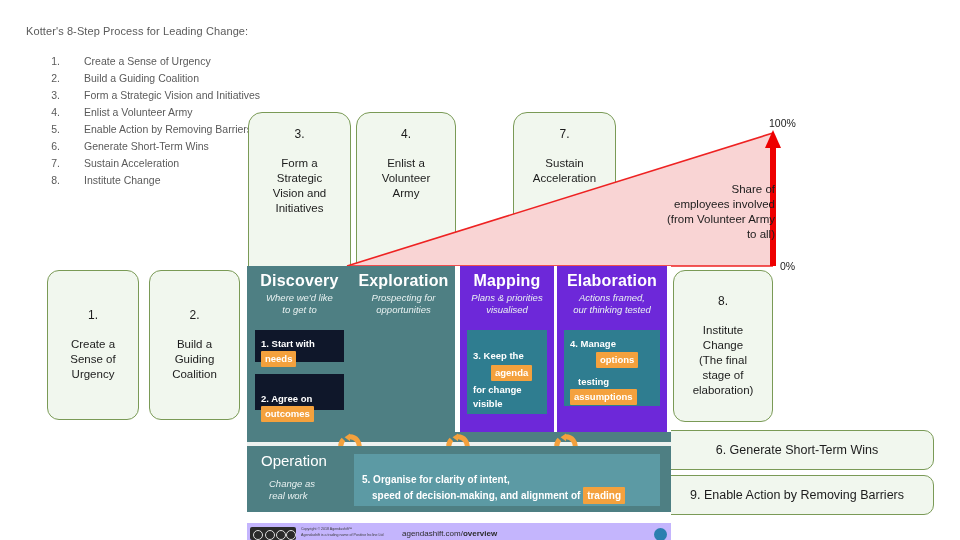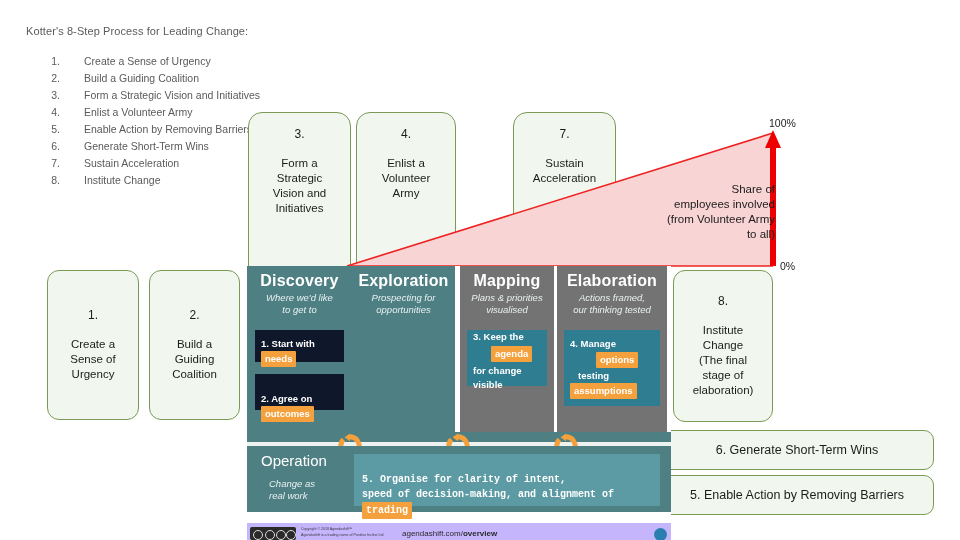--- a/index.html
+++ b/index.html
@@ -43,42 +43,42 @@
   .gbox-wide{border-radius:10px;display:flex;align-items:center;justify-content:center;font-size:12.5px;}
 
   
   #triangle-wrap{left:247px;top:118px;width:540px;height:152px;}
   .pct-label{font-size:10.5px;color:#1c1c1c;}
 
   
   #poster{left:247px;top:266px;width:424px;height:268px;background:#ffffff;}
   .col{position:absolute;top:0;box-sizing:border-box;}
   .col-light{background:#4e7f83;}
-  .col-dark{background:#737373;}
+  .col-dark{background:#6d28d9;}
   .col-head{
     color:#ffffff;font-weight:bold;font-size:16px;
     text-align:center;padding-top:6px;letter-spacing:.2px;
   }
   .col-sub{
     color:#e8f1f1;font-style:italic;font-size:9.5px;
     text-align:center;line-height:12px;padding:2px 4px 0 4px;
   }
   .card{
     position:absolute;box-sizing:border-box;
     background:#0f172a;color:#ffffff;
     font-size:9.5px;font-weight:bold;line-height:14px;
   }
   .card-dark{background:#2f7d90;}
   .hl{background:#f4a13d;color:#ffffff;padding:1px 4px;border-radius:1px;display:inline-block;}
 
   
   #op-band{position:absolute;left:0;background:#4e7f83;box-sizing:border-box;}
   #op-title{color:#ffffff;font-weight:normal;font-size:15px;}
   #op-sub{color:#e8f1f1;font-style:italic;font-size:9.5px;line-height:12px;}
-  #op-card{position:absolute;background:#5c9aa4;color:#ffffff;font-size:10px;font-weight:bold;line-height:15px;box-sizing:border-box;font-family:Liberation Mono, monospace;}
+  #op-card{position:absolute;background:#5c9aa4;color:#ffffff;font-size:10px;font-weight:bold;line-height:15px;box-sizing:border-box;}
 
   
   .cycle{position:absolute;width:26px;height:26px;}
 
   
   #footer{position:absolute;left:247px;top:512px;width:424px;height:24px;background:#c4b5fd;margin-top:11px;}
   #cc-badge{position:absolute;left:3px;top:4px;width:46px;height:13px;background:#2a2a2a;border-radius:2px;}
   .cc-c{position:absolute;top:2.5px;width:8px;height:8px;border-radius:50%;border:1px solid #dcdcdc;}
   #copy-1,#copy-2{position:absolute;left:54px;font-size:3.6px;color:#3b3b3b;white-space:nowrap;}
   #copy-1{top:4px;}
@@ -167,21 +167,21 @@
 
   <div class="abs gbox gbox-full" style="left:673px;top:270px;width:100px;height:152px;">
     <span class="num">8.</span>
     <span class="txt multiline">Institute<br>Change<br>(The final<br>stage of<br>elaboration)</span>
   </div>
 
   <div class="abs gbox gbox-wide" style="left:660px;top:430px;width:274px;height:40px;">
     <span>6. Generate Short-Term Wins</span>
   </div>
   <div class="abs gbox gbox-wide" style="left:660px;top:475px;width:274px;height:40px;">
-    <span>5. Enable Action by Removing Barriers</span>
+    <span>9. Enable Action by Removing Barriers</span>
   </div>
 
   <div class="abs" id="poster">
 
     <div class="col col-light" style="left:0px;width:105px;height:166px;">
       <div class="col-head">Discovery</div>
       <div class="col-sub multiline">Where we'd like<br>to get to</div>
       <div class="card" style="left:8px;top:64px;width:89px;height:32px;padding:7px 6px;">
         <span>1. Start with</span>
         <span class="hl">needs</span>
@@ -193,33 +193,33 @@
     </div>
 
     <div class="col col-light" style="left:105px;width:103px;height:166px;">
       <div class="col-head">Exploration</div>
       <div class="col-sub multiline">Prospecting for<br>opportunities</div>
     </div>
 
     <div class="col col-dark" style="left:213px;width:94px;height:166px;">
       <div class="col-head">Mapping</div>
       <div class="col-sub multiline">Plans &amp; priorities<br>visualised</div>
-      <div class="card card-dark" style="left:7px;top:64px;width:80px;height:56px;padding:0 6px;text-align:left;">
+      <div class="card card-dark" style="left:7px;top:64px;width:80px;height:84px;padding:19px 6px;text-align:left;">
         <span>3. Keep the</span><br>
         <span class="hl" style="margin:2px 0 2px 18px;">agenda</span>
         <span class="multiline" style="display:block;">for change<br>visible</span>
       </div>
     </div>
 
     <div class="col col-dark" style="left:310px;width:110px;height:166px;">
       <div class="col-head">Elaboration</div>
       <div class="col-sub multiline">Actions framed,<br>our thinking tested</div>
       <div class="card card-dark" style="left:7px;top:64px;width:96px;height:76px;padding:7px 6px;text-align:left;">
         <span>4. Manage</span><br>
-        <span class="hl" style="margin:1px 0 1px 26px;">options</span>
+        <span class="hl" style="margin:1px 0 7px 26px;">options</span>
         <span style="display:block;margin-left:8px;">testing</span>
         <span class="hl">assumptions</span>
       </div>
     </div>
 
     <div class="abs" style="left:0;top:166px;width:424px;height:12px;background:#4e7f83;"></div>
     <div class="abs" style="left:0;top:176px;width:424px;height:4px;background:#eef2f0;"></div>
 
     <svg class="cycle" style="left:90px;top:167px;" viewBox="0 0 24 24">
       <path d="M12 3.5a8.5 8.5 0 1 1-6.01 2.49" fill="none" stroke="#f4a13d" stroke-width="4.6" stroke-linecap="butt"></path>
@@ -232,21 +232,21 @@
     <svg class="cycle" style="left:306px;top:167px;" viewBox="0 0 24 24">
       <path d="M12 3.5a8.5 8.5 0 1 1-6.01 2.49" fill="none" stroke="#f4a13d" stroke-width="4.6" stroke-linecap="butt"></path>
       <polygon points="12,0.5 12,7.5 7,4" fill="#f4a13d"></polygon>
     </svg>
 
     <div id="op-band" style="top:180px;width:424px;height:66px;">
       <div class="abs" id="op-title" style="left:14px;top:6px;">Operation</div>
       <div class="abs multiline" id="op-sub" style="left:22px;top:32px;">Change as<br>real work</div>
       <div id="op-card" style="left:107px;top:8px;width:306px;height:52px;padding:18px 8px 0 8px;">
         <span>5. Organise for clarity of intent,</span><br>
-        <span style="">speed of decision-making, and alignment of</span>
+        <span style="margin-left:10px;">speed of decision-making, and alignment of</span>
         <span class="hl">trading</span>
       </div>
     </div>
   </div>
 
   <div id="footer">
     <div id="cc-badge">
       <div class="cc-c" style="left:3px;"></div>
       <div class="cc-c" style="left:15px;"></div>
       <div class="cc-c" style="left:26px;"></div>

